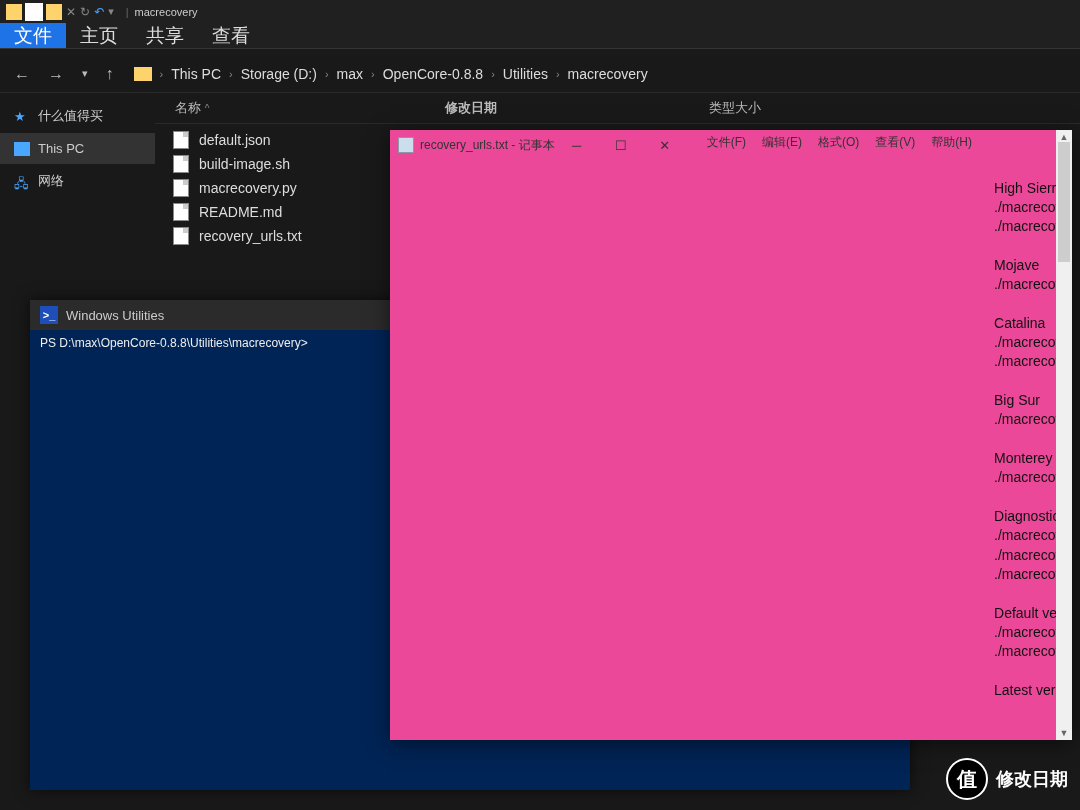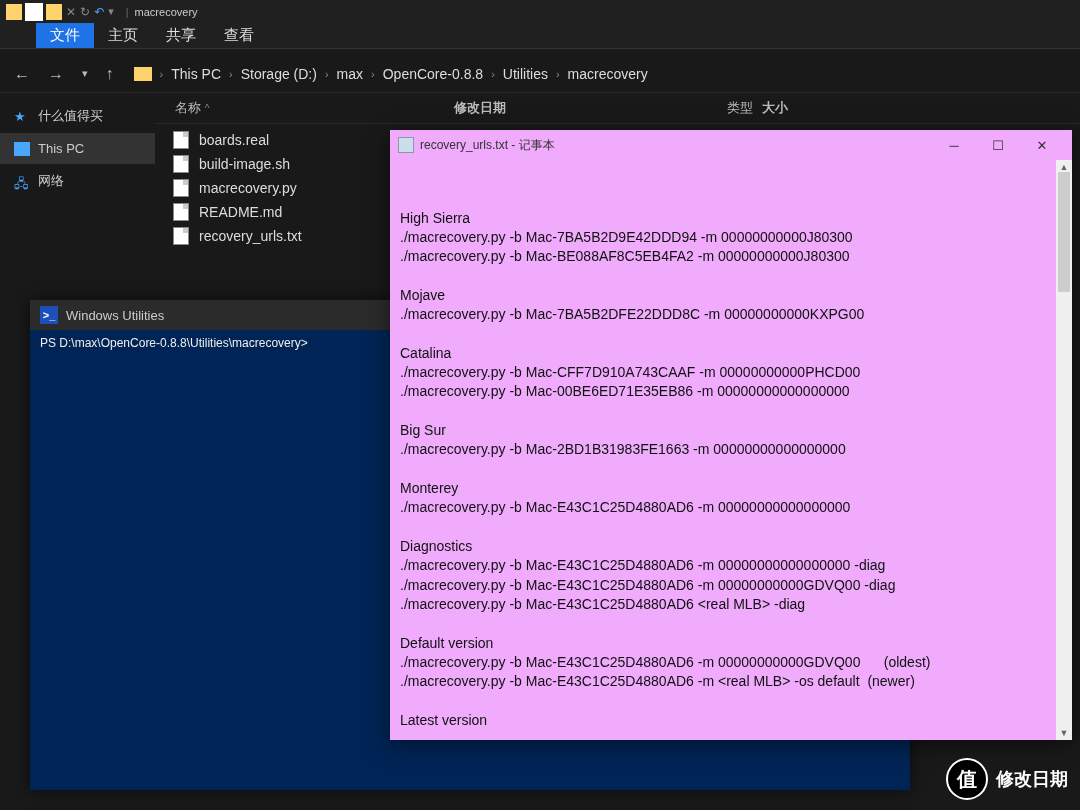--- a/index.html
+++ b/index.html
@@ -7,21 +7,21 @@
 
 
 .titlebar { height:23px; background:#202020; display:flex; align-items:center; color:#ccc; font-size:11px; }
 .titlebar .qat { display:flex; align-items:center; gap:4px; padding:0 6px; }
 .titlebar .qat .ficon { width:16px; height:16px; background:#ffd36b; display:inline-block; }
 .titlebar .qat .ficon.sel { outline:1px solid #fff; background:#fff; }
 .titlebar .qat .x, .titlebar .qat .ref { color:#888; font-size:12px; }
 .titlebar .sep { color:#666; margin:0 6px; }
 
 
-.ribbon { height:26px; background:#202020; display:flex; align-items:stretch; color:#ddd; font-size:15px; border-bottom:1px solid #333;padding-left:36px; }
+.ribbon { height:26px; background:#202020; display:flex; align-items:stretch; color:#ddd; font-size:19px; border-bottom:1px solid #333; }
 .ribbon .tab { padding:4px 14px; display:flex; align-items:center; cursor:pointer; }
 .ribbon .tab.file { background:#1e74e6; color:#fff; }
 
 
 .navbar { height:38px; background:#191919; display:flex; align-items:center; padding:0 10px; gap:10px; color:#ccc; font-size:14px; border-bottom:1px solid #2a2a2a; margin-top:6px;}
 .navbar .navbtn { color:#bbb; font-size:16px; padding:2px 4px; cursor:pointer; }
 .navbar .path { display:flex; align-items:center; gap:4px; background:#191919; padding:2px 6px; }
 .navbar .path .ficon { width:18px; height:14px; background:#ffd36b; display:inline-block; margin-right:4px; }
 .navbar .path .crumb { color:#ddd; padding:2px 4px; }
 .navbar .path .chev { color:#888; font-size:11px; }
@@ -31,35 +31,35 @@
 .sidebar { width:155px; background:#191919; color:#ccc; font-size:13px; padding-top:6px; }
 .sidebar .item { display:flex; align-items:center; gap:8px; padding:8px 14px; cursor:pointer; }
 .sidebar .item.active { background:#333; }
 .sidebar .ic { width:16px; height:14px; display:inline-block; }
 .ic.star { color:#49a7ff; }
 .ic.cc { background:#e23; }
 .ic.pc { background:#49a7ff; }
 .ic.net { color:#49a7ff; }
 
 .content { flex:1; background:#191919; color:#ddd; font-size:14px; position:relative; }
-.colhead { display:flex; padding:6px 10px; color:#bbb; font-size:13px; border-bottom:1px solid #2a2a2a;gap:9px; }
-.colhead .c1 { width:280px; padding-left:10px;} .colhead .c2 { width:160px;font-weight:bold;} .colhead .c3 { width:130px;text-align:right;} .colhead .c4 { width:100px;font-weight:bold;}
+.colhead { display:flex; padding:6px 10px; color:#bbb; font-size:13px; border-bottom:1px solid #2a2a2a; }
+.colhead .c1 { width:280px; padding-left:10px;} .colhead .c2 { width:160px;font-weight:bold;} .colhead .c3 { width:130px;text-align:right;} .colhead .c4 { width:100px;}
 .files { padding:4px 0; }
 .files .row { display:flex; align-items:center; padding:3px 18px; gap:10px; cursor:pointer; }
 .files .row .fic { width:16px; height:18px; background:#fff; border:1px solid #888; display:inline-block; position:relative; }
 .files .row .fic::after { content:""; position:absolute; top:0; right:0; width:5px; height:5px; background:#ccc; }
 
 
 .ps { position:absolute; left:30px; top:300px; width:880px; height:490px; background:#012456; box-shadow:0 0 14px rgba(0,0,0,0.6); }
 .ps .pstitle { height:30px; background:#2b2b2b; color:#ccc; display:flex; align-items:center; padding:0 10px; font-size:13px; gap:8px; }
 .ps .psicon { width:18px; height:18px; background:#1e4eb8; display:inline-flex; align-items:center; justify-content:center; color:#fff; font-size:11px; font-weight:bold; }
 .ps .body { padding:6px 10px; font-family:Consolas,monospace; font-size:12px; color:#eee; white-space:pre; }
 
 
-.np { position:absolute; left:390px; top:130px; width:682px; height:610px; background:#f0abfc; box-shadow:0 4px 20px rgba(0,0,0,0.5); display:flex; flex-direction:column; }
+.np { position:absolute; left:390px; top:130px; width:682px; height:610px; background:#ec4899; box-shadow:0 4px 20px rgba(0,0,0,0.5); display:flex; flex-direction:row; }
 .np .nptitle { height:30px; display:flex; align-items:center; padding:0 8px; font-size:12px; color:#333; }
 .np .nptitle .nicon { width:16px; height:16px; background:#cde; border:1px solid #89a; margin-right:6px; }
 .np .nptitle .winbtns { margin-left:auto; display:flex; gap:0; }
 .np .nptitle .wb { width:44px; height:28px; display:flex; align-items:center; justify-content:center; color:#333; font-size:13px; cursor:pointer; }
 .np .npmenu { height:24px; display:flex; align-items:center; padding:0 6px; font-size:12px; color:#333; gap:4px; }
 .np .npmenu span { padding:2px 6px; cursor:pointer; }
 .np .npbody { flex:1; padding:10px 10px 10px 10px; font-size:14px; color:#111; white-space:pre; overflow:hidden; line-height:1.38; position:relative;}
 .np .npbody .scrolly { position:absolute; top:0; right:0; bottom:0; width:16px; background:#f0f0f0; }
 .np .npbody .scrolly .thumb { position:absolute; top:12px; left:2px; right:2px; height:120px; background:#cdcdcd; }
 .np .npbody .scrolly .ar { position:absolute; left:0; right:0; height:14px; display:flex; align-items:center; justify-content:center; color:#666; font-size:9px;}
@@ -133,21 +133,21 @@
   <div class="content">
     <div class="colhead">
       <div class="c1"><span>名称</span> <span style="color:#888;font-size:10px">^</span></div>
       <div class="c2">修改日期</div>
       <div class="c3">类型</div>
       <div class="c4">大小</div>
     </div>
     <div class="files">
       <div class="row">
           <span class="fic"></span>
-          <span>boards.real</span>
+          <span>default.json</span>
         </div>
       <div class="row">
           <span class="fic"></span>
           <span>build-image.sh</span>
         </div>
       <div class="row">
           <span class="fic"></span>
           <span>macrecovery.py</span>
         </div>
       <div class="row">
@@ -173,20 +173,27 @@
 <div class="np">
   <div class="nptitle">
     <span class="nicon"></span>
     <span>recovery_urls.txt - 记事本</span>
     <div class="winbtns">
       <div class="wb">─</div>
       <div class="wb">☐</div>
       <div class="wb">✕</div>
     </div>
   </div>
+  <div class="npmenu">
+    <span>文件(F)</span>
+    <span>编辑(E)</span>
+    <span>格式(O)</span>
+    <span>查看(V)</span>
+    <span>帮助(H)</span>
+  </div>
   <div class="npbody">
     <span style="display:block; padding-right:18px;">High Sierra
 ./macrecovery.py -b Mac-7BA5B2D9E42DDD94 -m 00000000000J80300
 ./macrecovery.py -b Mac-BE088AF8C5EB4FA2 -m 00000000000J80300
 
 Mojave
 ./macrecovery.py -b Mac-7BA5B2DFE22DDD8C -m 00000000000KXPG00
 
 Catalina
 ./macrecovery.py -b Mac-CFF7D910A743CAAF -m 00000000000PHCD00

